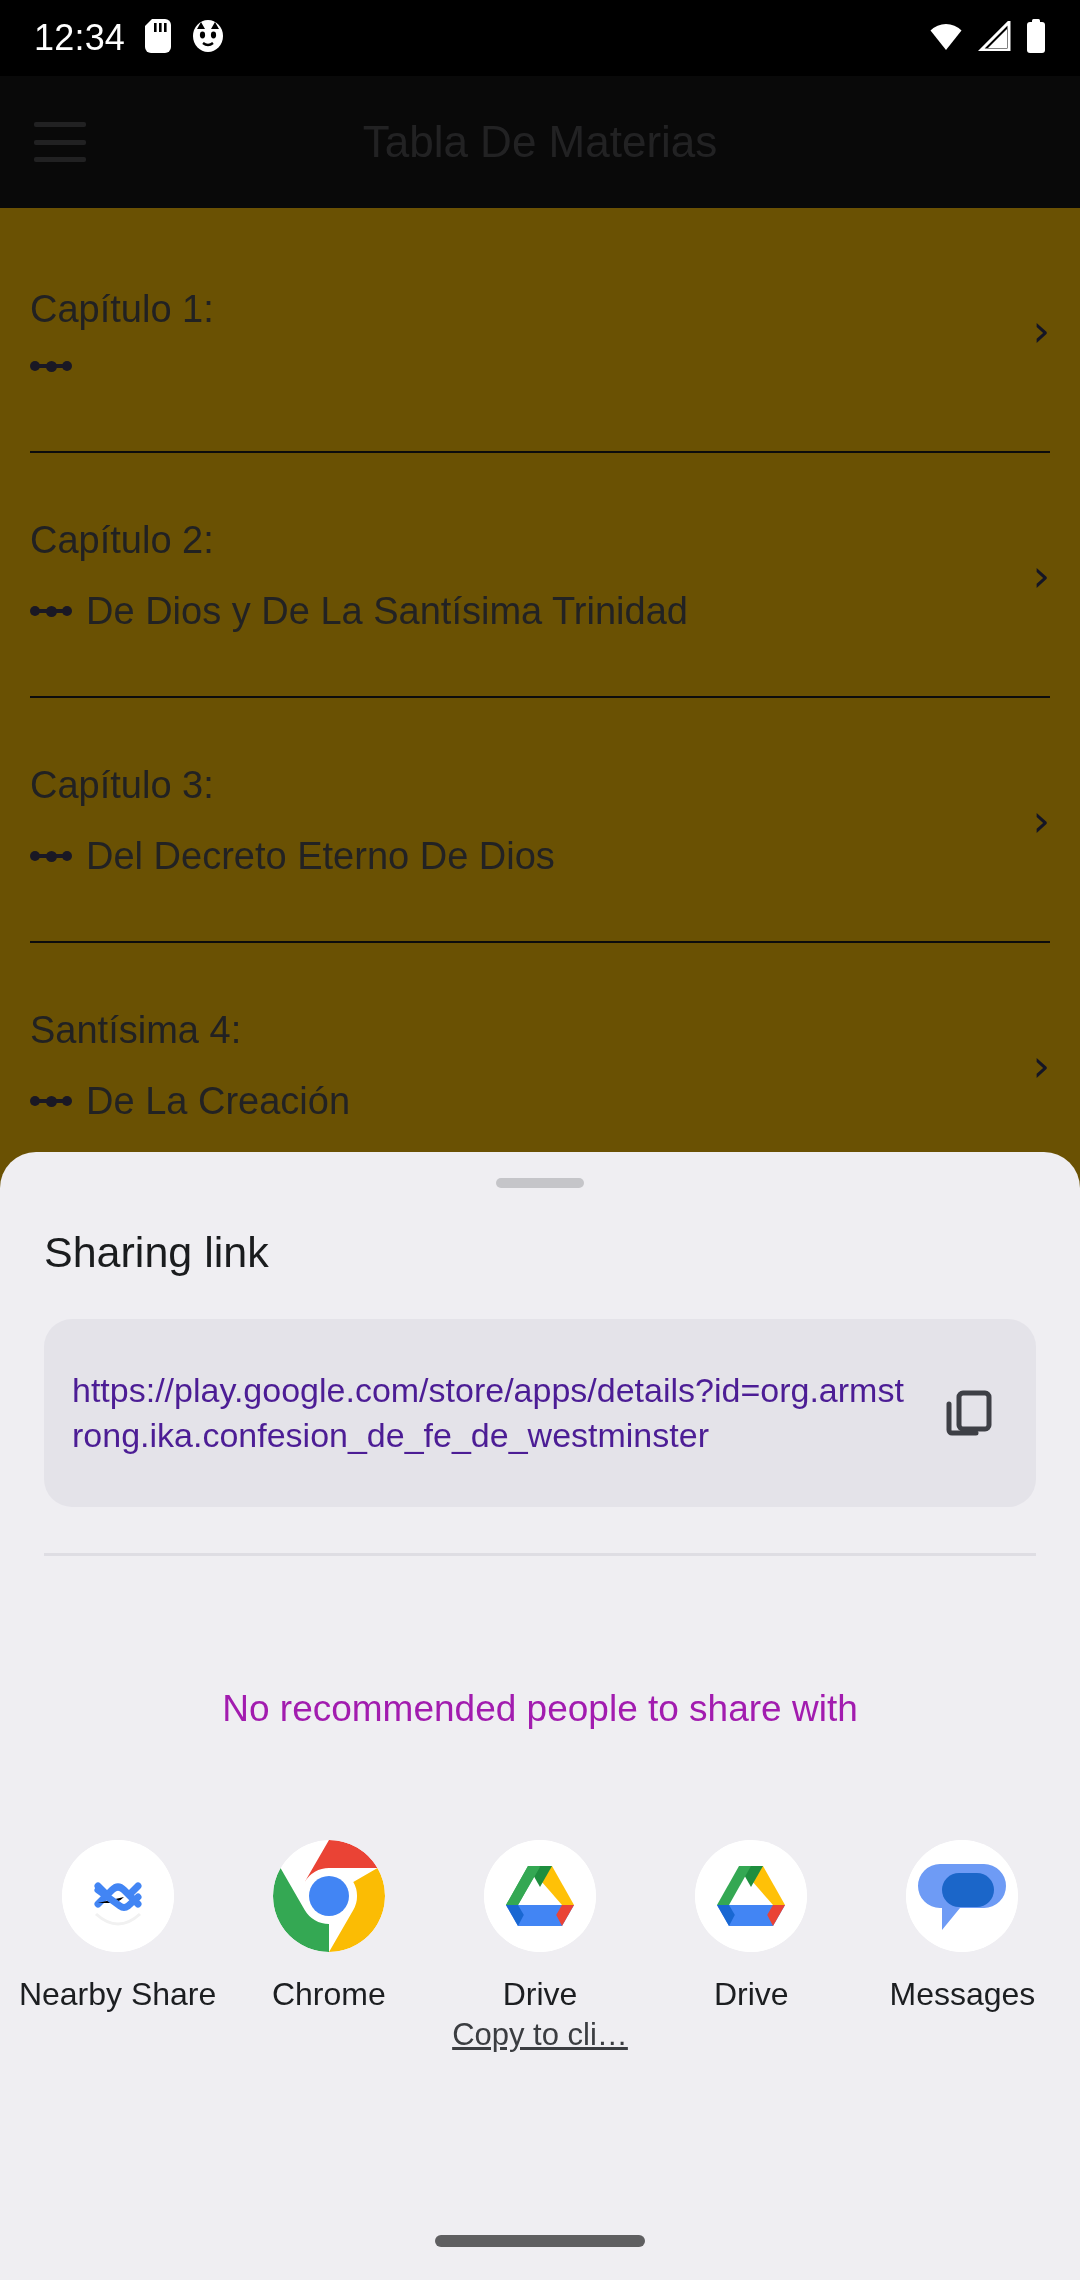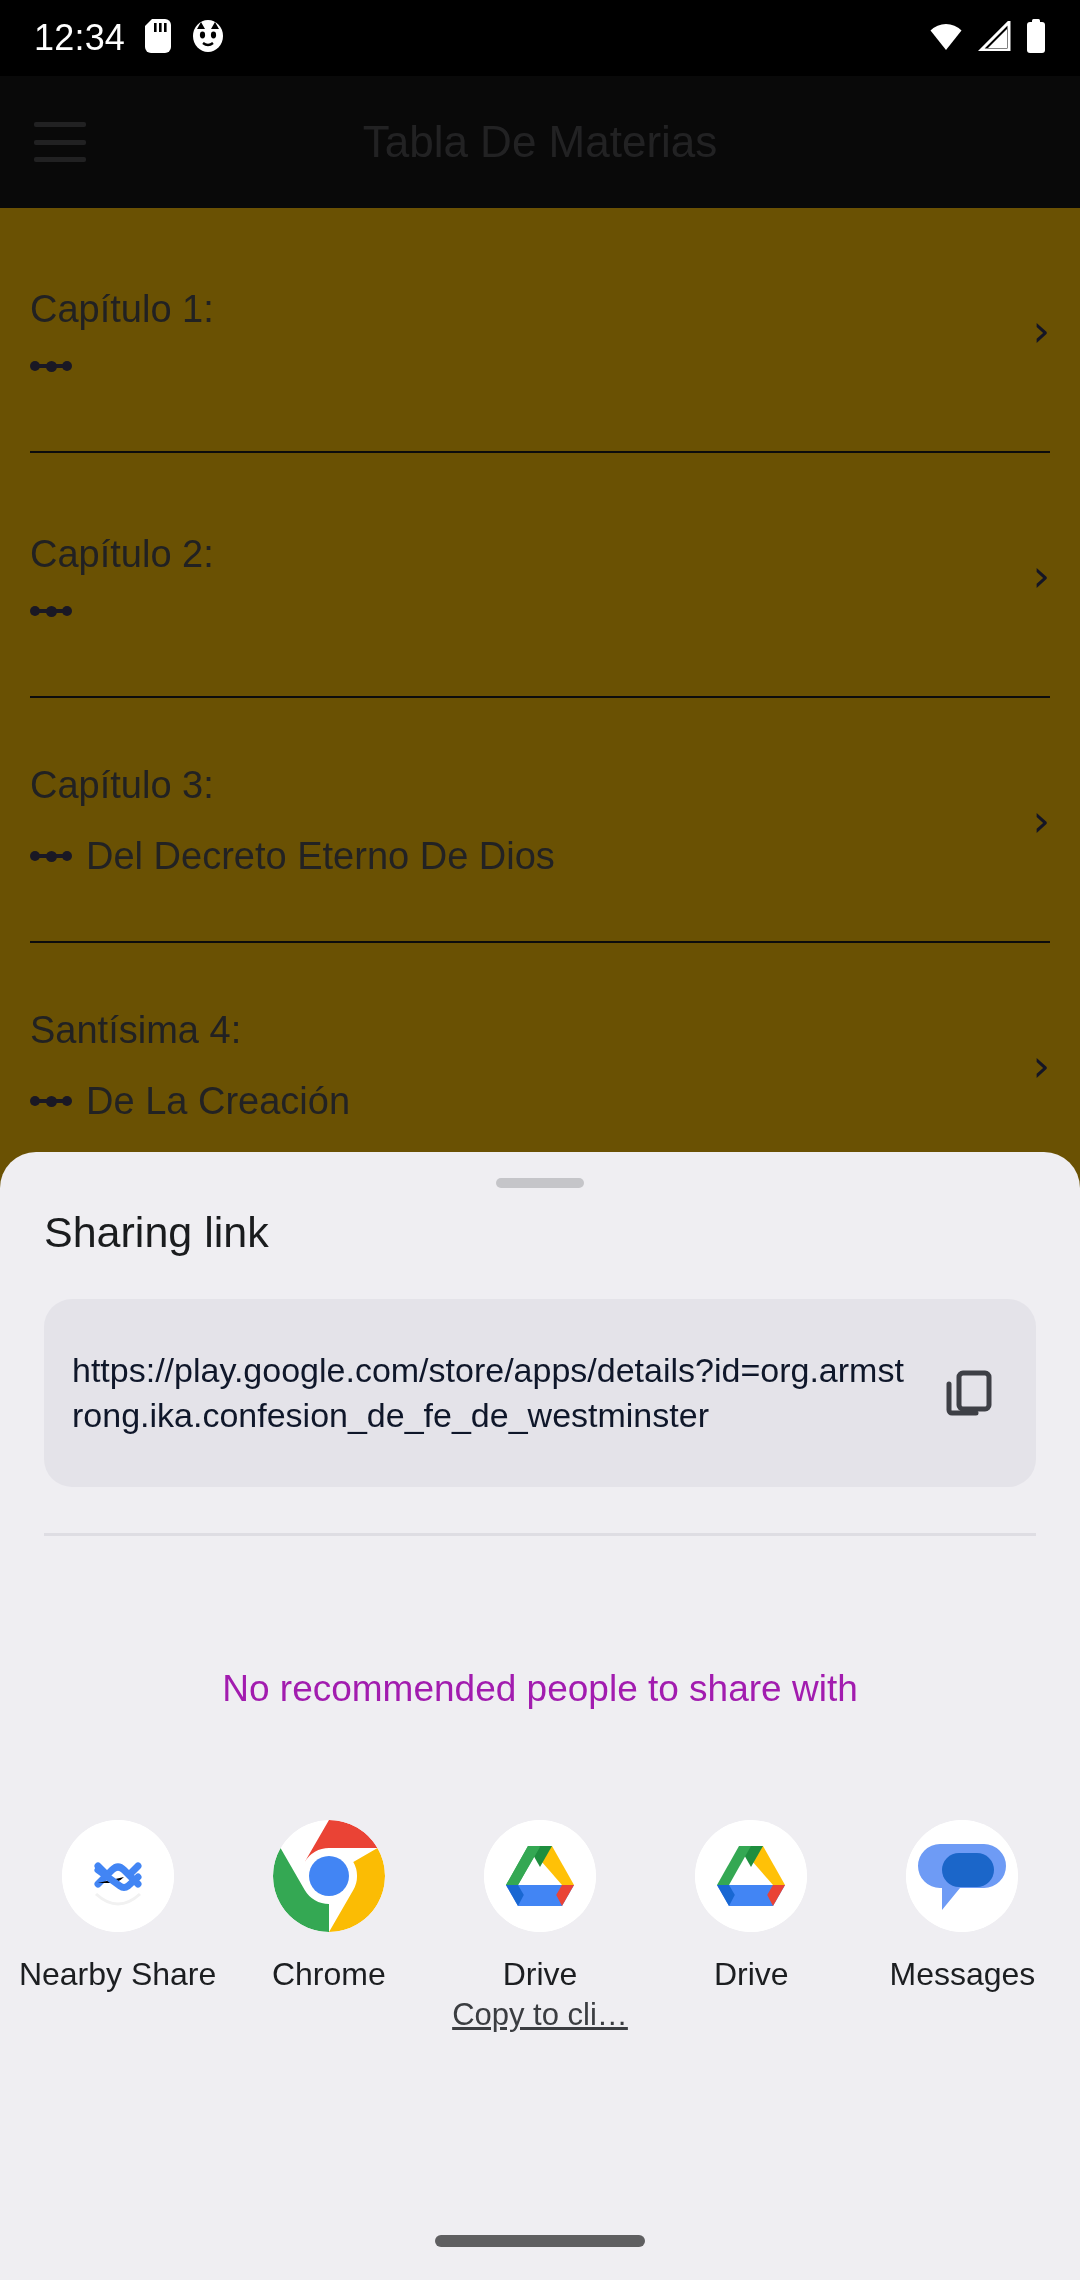--- a/index.html
+++ b/index.html
@@ -122,33 +122,33 @@
     z-index:3;
     overflow:hidden;
   }
   #sheet-handle {
     width:88px; height:10px; border-radius:5px;
     background:#C5C5C9;
     margin:26px auto 0 auto;
   }
   #sheet-title {
     color:#1a1c1e; font-size:43px;
-    margin:20px 0 0 44px;
+    margin:40px 0 0 44px;
   }
   #link-card {
     margin:42px 44px 0 44px;
     background:#E4E3E9;
     border-radius:28px;
     display:flex; align-items:center;
     padding:26px 24px 26px 28px;
     min-height:188px;
   }
   #link-url {
     flex:1;
-    color:#0f172a; font-size:34px; line-height:1.33;
+    color:#4c1d95; font-size:34px; line-height:1.33;
     word-break:break-all;
     padding-right:16px;
   }
   #copy-icon-btn {
     flex:0 0 auto;
     width:86px; height:86px;
     display:flex; align-items:center; justify-content:center;
   }
   #sheet-divider {
     height:3px; background:#DEDDE3;
@@ -235,20 +235,21 @@
       <div class="chapter-row">
         <div class="chapter-texts">
           <div class="chapter-number">Capítulo 2:</div>
           <div class="chapter-sub">
             <span class="bullet-icon">
                 <i></i>
                 <i></i>
                 <i></i>
                 <b></b>
               </span>
+            <span class="chapter-sub-text">De Dios y De La Santísima Trinidad</span>
           </div>
         </div>
         <div class="chevron-right">›</div>
         <div class="row-divider"></div>
       </div>
 
       <div class="chapter-row">
         <div class="chapter-texts">
           <div class="chapter-number">Capítulo 3:</div>
           <div class="chapter-sub">

